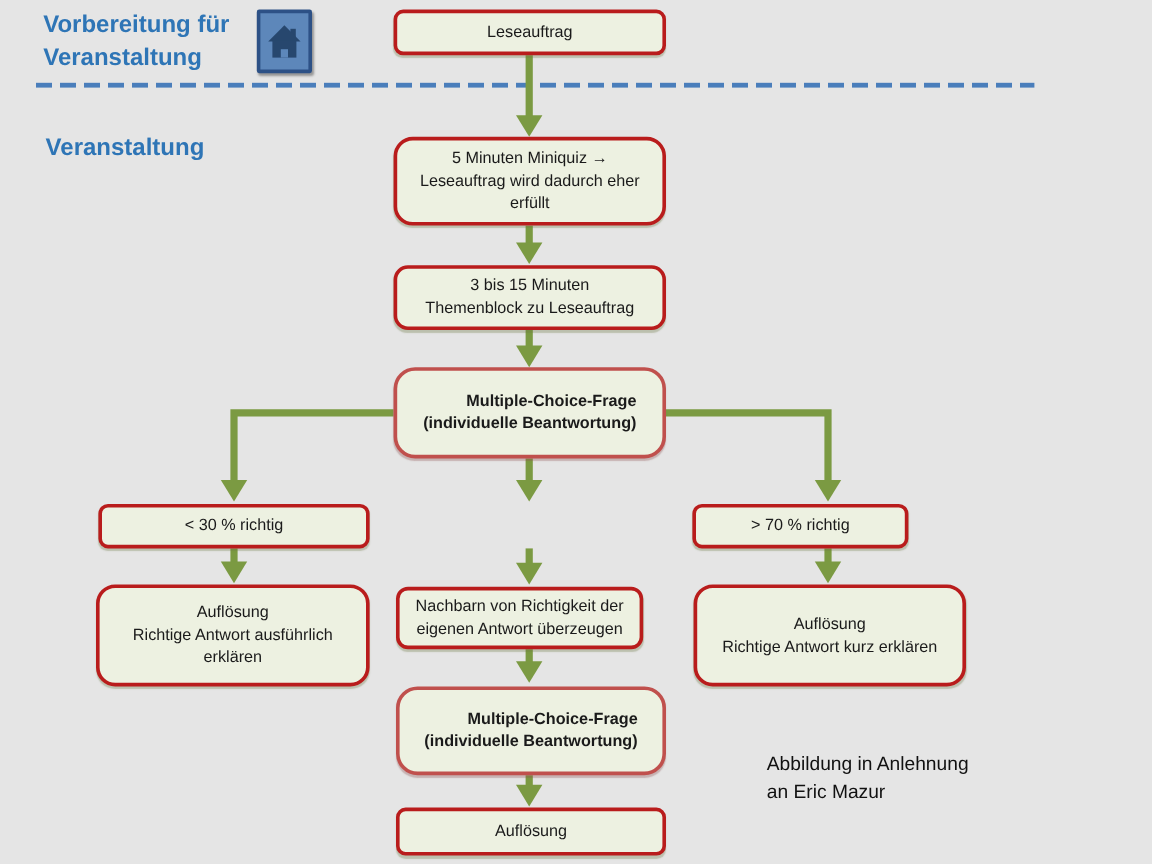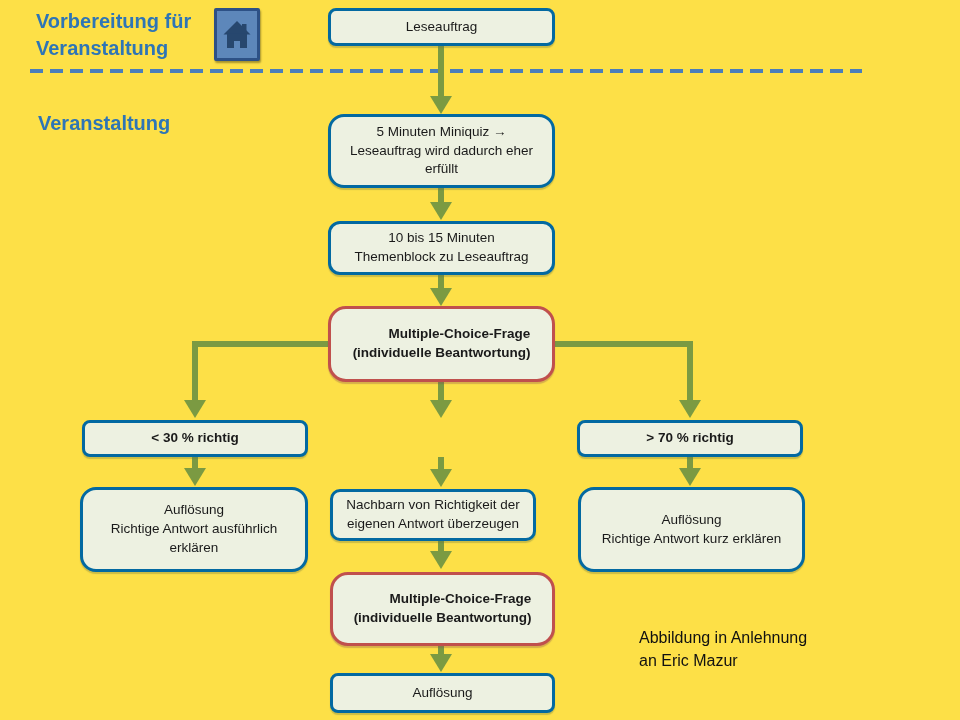--- a/index.html
+++ b/index.html
@@ -1,31 +1,31 @@
 <!DOCTYPE html>
 <html><head>
 <meta charset="utf-8">
 <style>
   html,body{margin:0;padding:0;background:#fff;}
   #canvas{
-    position:relative;width:960px;height:720px;background:#fde047;overflow:hidden;
+    position:relative;width:960px;height:720px;background:#e5e5e5;overflow:hidden;
     font-family:"Liberation Sans",sans-serif;color:#1a1a1a;
   }
   .heading{
     position:absolute;font-size:20px;font-weight:bold;color:#2e75b6;
     line-height:1.35;white-space:pre-line;
   }
   .box{
     position:absolute;box-sizing:border-box;background:#edf1e1;
-    border:3px solid #0369a1;display:flex;align-items:center;justify-content:center;
+    border:3px solid #b91c1c;display:flex;align-items:center;justify-content:center;
     text-align:center;font-size:13.5px;line-height:1.4;white-space:pre-line;
     box-shadow:0 2px 1px rgba(110,120,70,.35);
   }
   .box.red{border-color:#c0504d;font-weight:bold;box-shadow:0 2px 1px rgba(140,80,80,.35);text-align:right;}
-  .box.bold{font-weight:bold;}
+  .box.bold{font-weight:normal;}
   .r8{border-radius:8px}.r10{border-radius:10px}.r12{border-radius:12px}
   .r16{border-radius:16px}.r18{border-radius:18px}
   #divider{
     position:absolute;left:30px;top:69px;width:832px;height:4px;
     background:repeating-linear-gradient(90deg,#4a7ebb 0 13px,transparent 13px 20px);
   }
   #arrows{position:absolute;left:0;top:0;pointer-events:none;}
   #home-btn{
     position:absolute;left:214px;top:8px;width:46px;height:53px;box-sizing:border-box;
     background:linear-gradient(180deg,#6география 0%,#5d87ba 0%);
@@ -87,30 +87,30 @@
       <polygon points="430,654 452,654 441,672"></polygon>
     </g>
   </svg>
 
   <div class="box r8" style="left:328px;top:8px;width:227px;height:38px">Leseauftrag</div>
 
   <div class="box r16" style="left:328px;top:114px;width:227px;height:74px">5 Minuten Miniquiz →
 Leseauftrag wird dadurch eher
 erfüllt</div>
 
-  <div class="box r12" style="left:328px;top:221px;width:227px;height:54px">10 bis 15 Minuten
+  <div class="box r12" style="left:328px;top:221px;width:227px;height:54px">3 bis 15 Minuten
 Themenblock zu Leseauftrag</div>
 
   <div class="box r18 red" style="left:328px;top:306px;width:227px;height:76px">Multiple-Choice-Frage
 (individuelle Beantwortung)</div>
 
   <div class="box r8 bold" style="left:82px;top:420px;width:226px;height:37px">&lt; 30 % richtig</div>
 
 
-  <div class="box r8 bold" style="left:577px;top:420px;width:226px;height:37px">&gt; 70 % richtig</div>
+  <div class="box r8 bold" style="left:577px;top:420px;width:180px;height:37px">&gt; 70 % richtig</div>
 
   <div class="box r16" style="left:80px;top:487px;width:228px;height:85px">Auflösung
 Richtige Antwort ausführlich
 erklären</div>
 
   <div class="box r10" style="left:330px;top:489px;width:206px;height:52px">Nachbarn von Richtigkeit der
 eigenen Antwort überzeugen</div>
 
   <div class="box r16" style="left:578px;top:487px;width:227px;height:85px">Auflösung
 Richtige Antwort kurz erklären</div>

